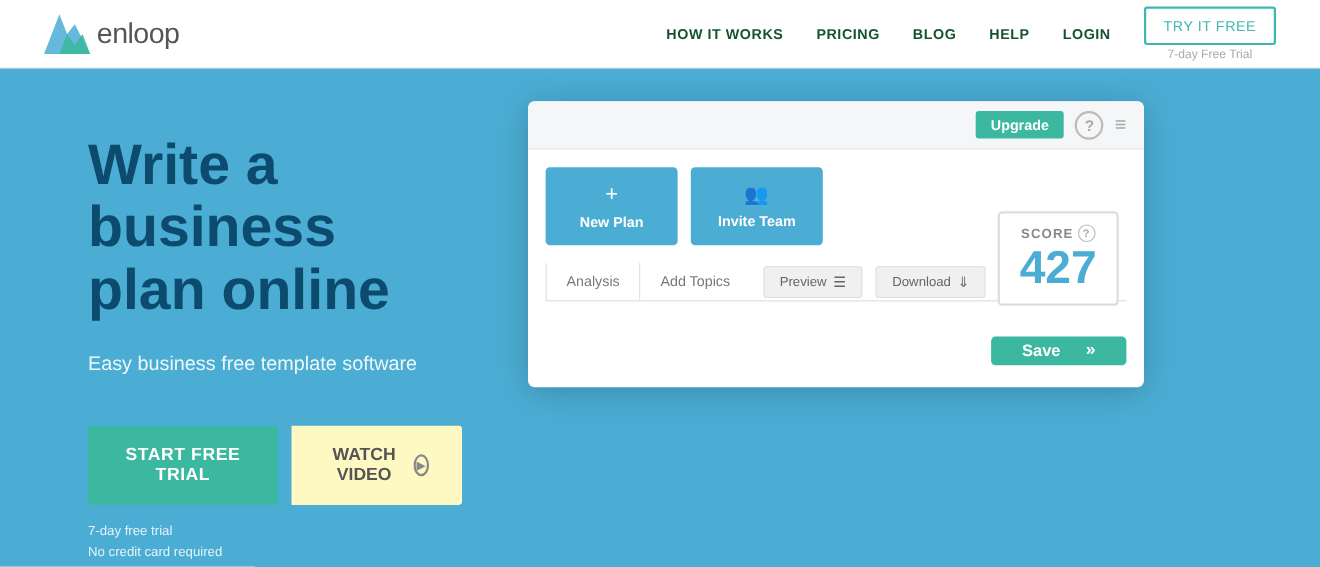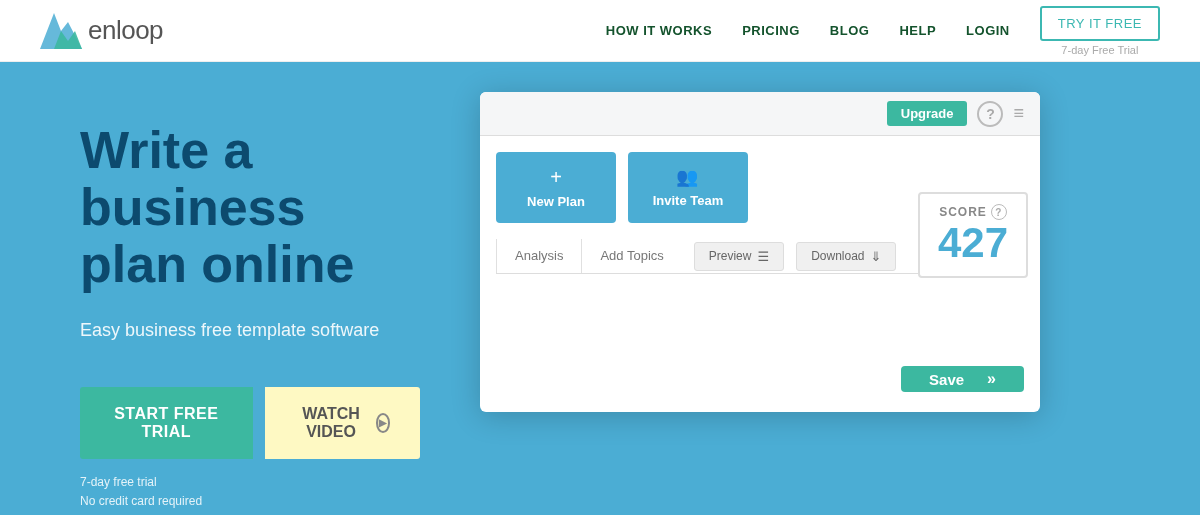--- a/index.html
+++ b/index.html
@@ -147,21 +147,21 @@
       flex: 1;
       display: flex;
       align-items: flex-start;
       padding-top: 30px;
       padding-left: 20px;
     }
     .app-screenshot {
       background: #fff;
       border-radius: 6px;
       width: 560px;
-      height: 320px;
+      height: 260px;
       box-shadow: 0 4px 30px rgba(0,0,0,0.2);
       overflow: hidden;
       position: relative;
     }
     .app-header {
       background: #f5f6f7;
       border-bottom: 1px solid #ddd;
       display: flex;
       align-items: center;
       justify-content: flex-end;
@@ -251,21 +251,21 @@
       cursor: pointer;
       margin-left: 4px;
       display: flex;
       align-items: center;
       gap: 6px;
     }
     .preview-icon { font-size: 13px; }
     .download-icon { font-size: 13px; }
     .app-score-box {
       position: absolute;
-      right: 12px;
+      right: 23px;
       top: 100px;
       background: #fff;
       border: 2px solid #ddd;
       border-radius: 4px;
       width: 110px;
       text-align: center;
       padding: 10px;
     }
     .score-label {
       font-size: 12px;

